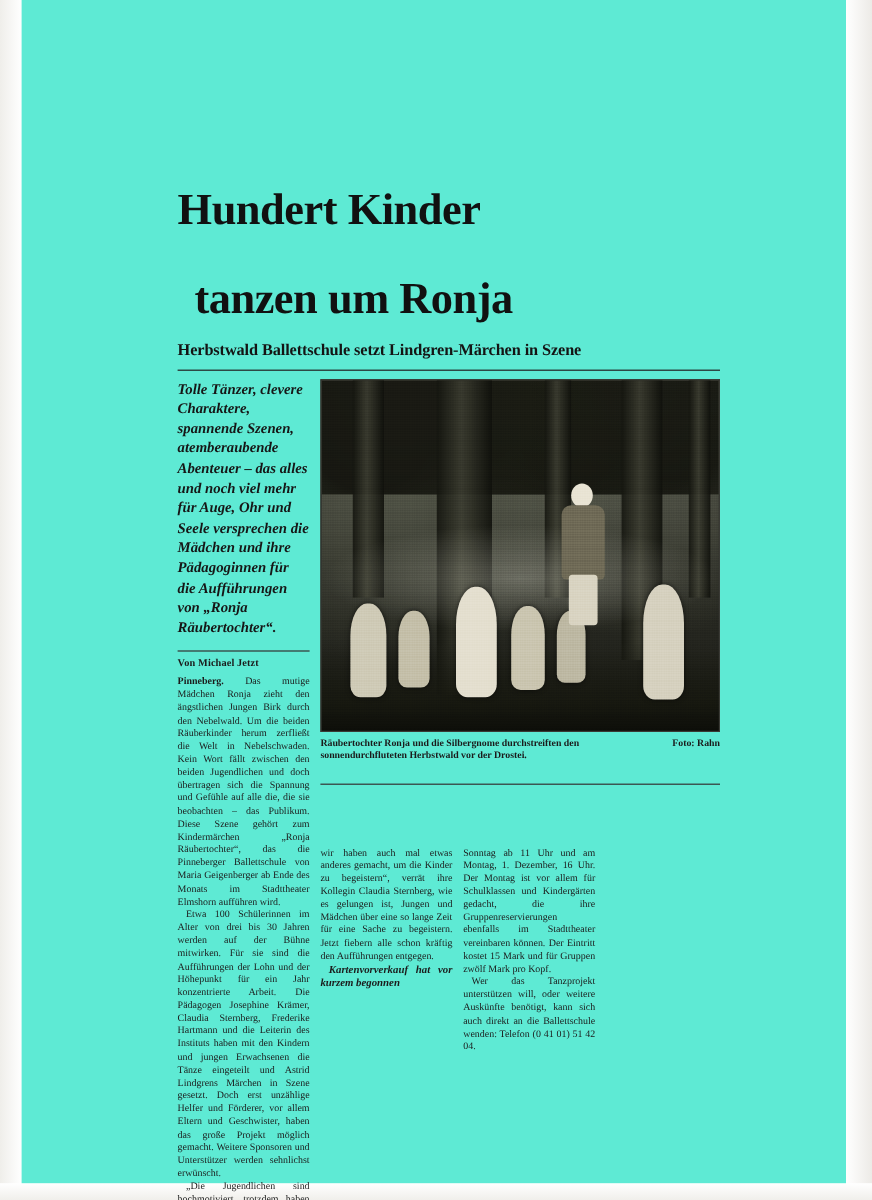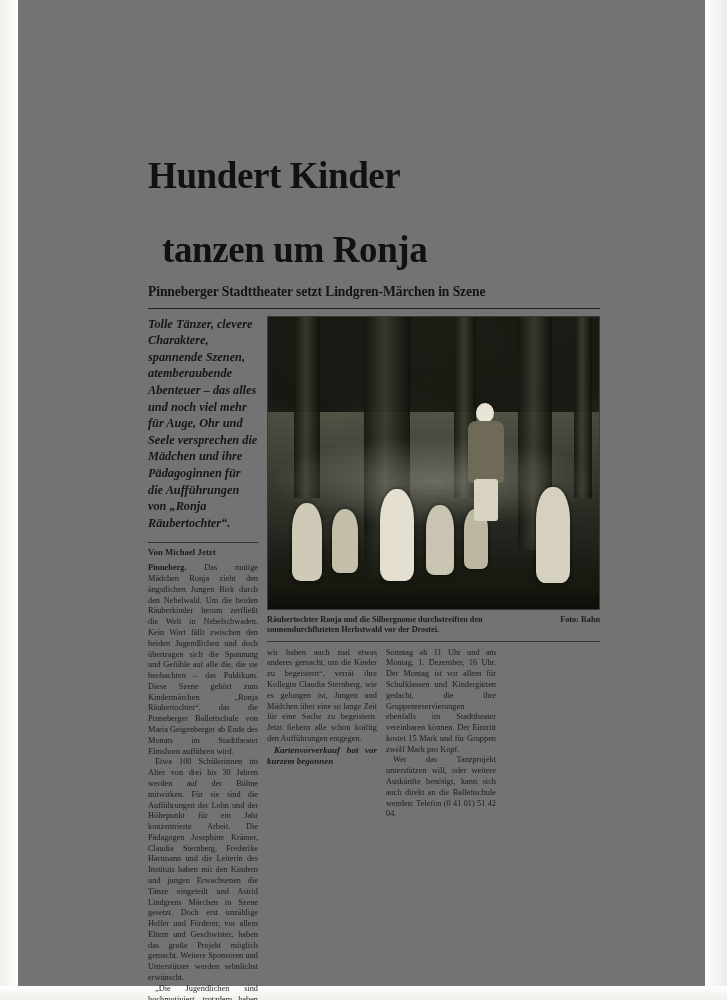--- a/index.html
+++ b/index.html
@@ -12,21 +12,21 @@
     height: 1000px;
     font-family: "Liberation Serif", serif;
     color: #1b1b1b;
     position: relative;
     overflow: hidden;
   }
   
   .page {
     position: absolute;
     inset: 0;
-    background: #737373;
+    background: #5eead4;
   }
   .scan-edge-left {
     position: absolute;
     left: 0; top: 0; bottom: 0;
     width: 18px;
     background: linear-gradient(to right, #efeeea, #ffffff);
   }
   .scan-edge-right {
     position: absolute;
     right: 0; top: 0; bottom: 0;
@@ -209,21 +209,21 @@
       repeating-linear-gradient(0deg, rgba(255,255,255,.035) 0 1px, rgba(0,0,0,.035) 1px 2px),
       repeating-linear-gradient(90deg, rgba(255,255,255,.02) 0 1px, rgba(0,0,0,.02) 1px 2px);
     mix-blend-mode: overlay;
   }
 
   .caption {
     font-size: 8.2px;
     line-height: 1.28;
     font-weight: bold;
     margin-top: 5px;
-    padding-bottom: 5px;
+    padding-bottom: 17px;
     border-bottom: 0.9px solid #333;
     display: flex;
     justify-content: space-between;
     gap: 8px;
   }
   .caption .cap-text { flex: 1 1 auto; }
   .caption .cap-credit { flex: 0 0 auto; white-space: nowrap; }
 
   .lower-cols {
     display: flex;
@@ -231,21 +231,21 @@
     gap: 9px;
   }
   .lower-cols .lcol {
     width: 110px;
     font-size: 8.3px;
     line-height: 1.3;
     text-align: justify;
     hyphens: auto;
   }
   .lower-cols .lcol p { margin: 0; text-indent: 7px; }
-  .lower-cols .lcol p.first { text-indent: 0; }
+  .lower-cols .lcol p.first { text-indent: 0; margin-top: 46px; }
 
   .subhead-inline {
     font-style: italic;
     font-weight: bold;
     font-size: 9px;
     line-height: 1.28;
     margin: 7px 0 6px 0;
     text-indent: 0;
   }
 </style>
@@ -257,21 +257,21 @@
   <div class="scan-edge-right"></div>
   <div class="scan-edge-bottom"></div>
 
   <div class="article">
 
     <h1 class="headline">
       <span>Hundert Kinder</span>
       <span class="l2">tanzen um Ronja</span>
     </h1>
 
-    <div class="subhead">Pinneberger Stadttheater setzt Lindgren-Märchen in Szene</div>
+    <div class="subhead">Herbstwald Ballettschule setzt Lindgren-Märchen in Szene</div>
 
     <div class="rule-top"></div>
 
     <div class="body-wrap">
 
       <div class="col-left">
         <p class="lead">Tolle Tänzer, clevere Charaktere, spannende Szenen, atemberaubende Abenteuer – das alles und noch viel mehr für Auge, Ohr und Seele versprechen die Mädchen und ihre Pädagoginnen für die Aufführungen von „Ronja Räubertochter“.</p>
         <div class="byline">Von Michael Jetzt</div>
         <div class="col-text">
           <p class="first"><span class="place">Pinneberg.</span> <span>Das mutige Mädchen Ronja zieht den ängstlichen Jungen Birk durch den Nebelwald. Um die beiden Räuberkinder herum zerfließt die Welt in Nebelschwaden. Kein Wort fällt zwischen den beiden Jugendlichen und doch übertragen sich die Spannung und Gefühle auf alle die, die sie beobachten – das Publikum. Diese Szene gehört zum Kindermärchen „Ronja Räubertochter“, das die Pinneberger Ballettschule von Maria Geigenberger ab Ende des Monats im Stadttheater Elmshorn aufführen wird.</span></p>

